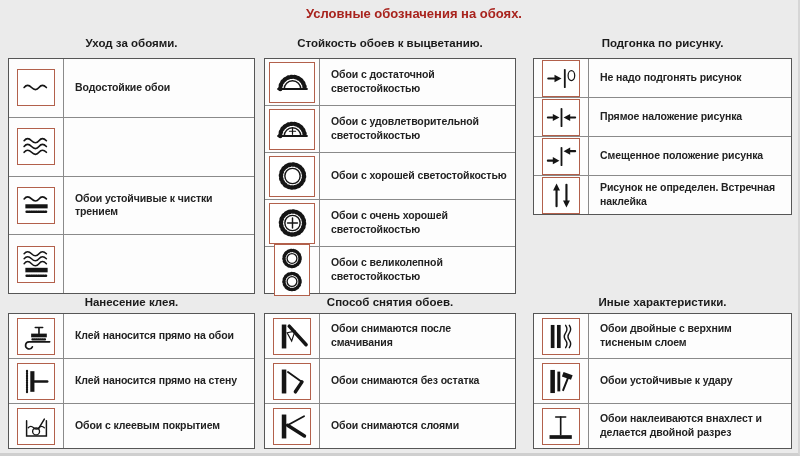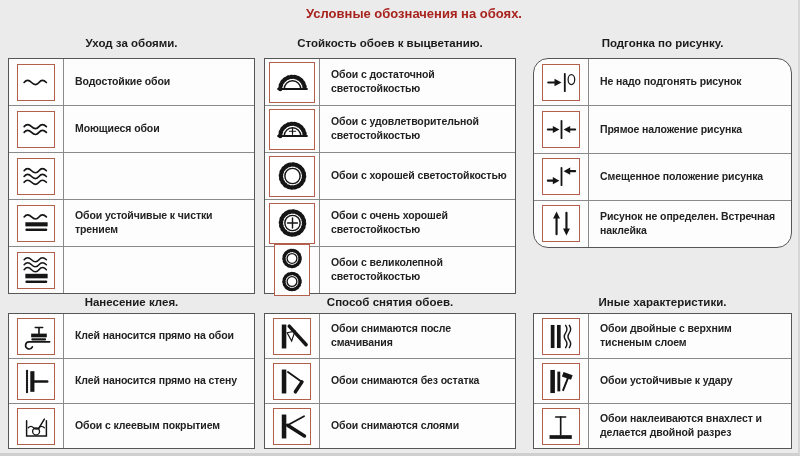--- a/index.html
+++ b/index.html
@@ -23,21 +23,21 @@
     font-size:11.5px;font-weight:bold;color:#1b1b1b;
   }
   .hdr-top{top:37px;}
   .hdr-bottom{top:296px;}
   .sym-table{
     position:absolute;left:0;width:100%;box-sizing:border-box;
     background:#fdfdfd;border:1px solid #565656;
     display:flex;flex-direction:column;
   }
   .tbl-top{top:58px;height:236px;}
-  .tbl-top.rows4{height:190px;border-radius:15px;}
+  .tbl-top.rows4{height:157px;}
   .tbl-bottom{top:313px;height:136px;}
   .row{flex:1;display:flex;min-height:0;}
   .row + .row{border-top:1px solid #8a8a8a;}
   .icon-cell{
     width:54px;flex:0 0 54px;display:flex;align-items:center;justify-content:center;
     border-right:1px solid #8a8a8a;
   }
   .text-cell{
     flex:1;display:flex;align-items:center;
     padding:2px 6px 2px 11px;
@@ -67,31 +67,20 @@
               <path d="M5 20 q4 -5 9 0 t9 0 t9 0" stroke="#151515" fill="none" stroke-linecap="round" stroke-width="2"></path>
             </svg>
           </div>
         </div>
         <div class="text-cell">Водостойкие обои</div>
       </div>
       <div class="row">
         <div class="icon-cell">
           <div class="box">
             <svg width="33" height="33" viewBox="0 0 40 40" xmlns="http://www.w3.org/2000/svg">
-              <path d="M5 16.5 q4 -5 9 0 t9 0 t9 0" stroke="#151515" fill="none" stroke-linecap="round" stroke-width="2"></path>
-              <path d="M5 23.5 q4 -5 9 0 t9 0 t9 0" stroke="#151515" fill="none" stroke-linecap="round" stroke-width="2"></path>
-            </svg>
-          </div>
-        </div>
-        <div class="text-cell">Моющиеся обои</div>
-      </div>
-      <div class="row">
-        <div class="icon-cell">
-          <div class="box">
-            <svg width="33" height="33" viewBox="0 0 40 40" xmlns="http://www.w3.org/2000/svg">
               <path d="M5 13 q4 -5 9 0 t9 0 t9 0" stroke="#151515" fill="none" stroke-linecap="round" stroke-width="2"></path>
               <path d="M5 20 q4 -5 9 0 t9 0 t9 0" stroke="#151515" fill="none" stroke-linecap="round" stroke-width="2"></path>
               <path d="M5 27 q4 -5 9 0 t9 0 t9 0" stroke="#151515" fill="none" stroke-linecap="round" stroke-width="2"></path>
             </svg>
           </div>
         </div>
       </div>
       <div class="row">
         <div class="icon-cell">
           <div class="box">

